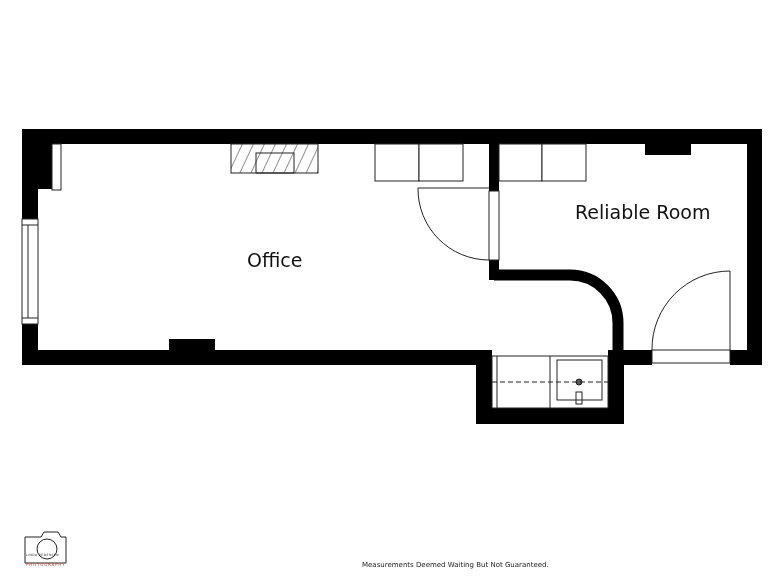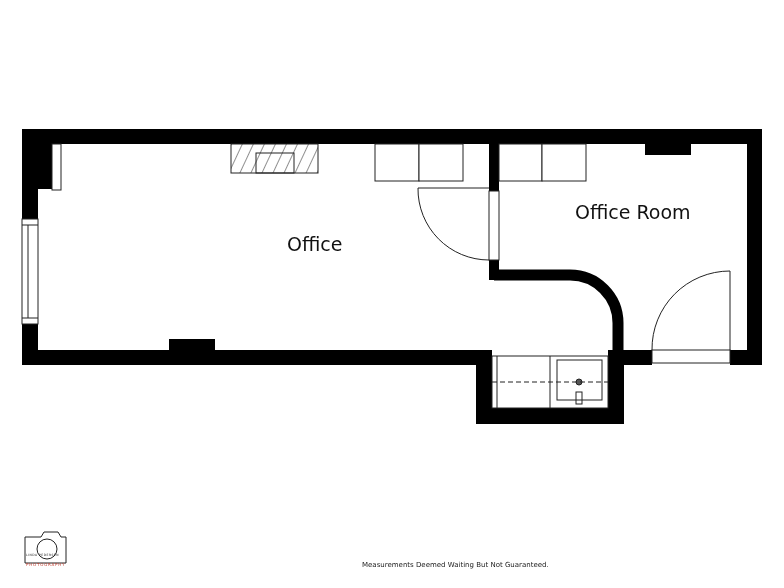--- a/index.html
+++ b/index.html
@@ -98,19 +98,19 @@
     <circle cx="579" cy="382" r="3" fill="#555"></circle>
     <line x1="492" y1="382" x2="608" y2="382" stroke-dasharray="5,3"></line>
   </g>
 
   <g fill="none" stroke="#222" stroke-width="1">
     <path d="M 25 537 L 41 537 L 44 532 L 58 532 L 61 537 L 66 537 L 66 563 L 25 563 Z"></path>
     <circle cx="47" cy="549" r="10"></circle>
   </g>
 </svg>
 
-<div class="room-label" style="left:247px; top:233px;margin-left:40px;">Office</div>
-<div class="room-label" style="left:575px; top:201px;">Office Room</div>
+<div class="room-label" style="left:247px; top:249px;">Office</div>
+<div class="room-label" style="left:575px; top:201px;">Reliable Room</div>
 
 <div class="logo-text-top">LINDA PEDERSEN</div>
 <div class="logo-text-bottom">PHOTOGRAPHY</div>
 
 <div class="disclaimer">Measurements Deemed Waiting But Not Guaranteed.</div>
 
 </body></html>

